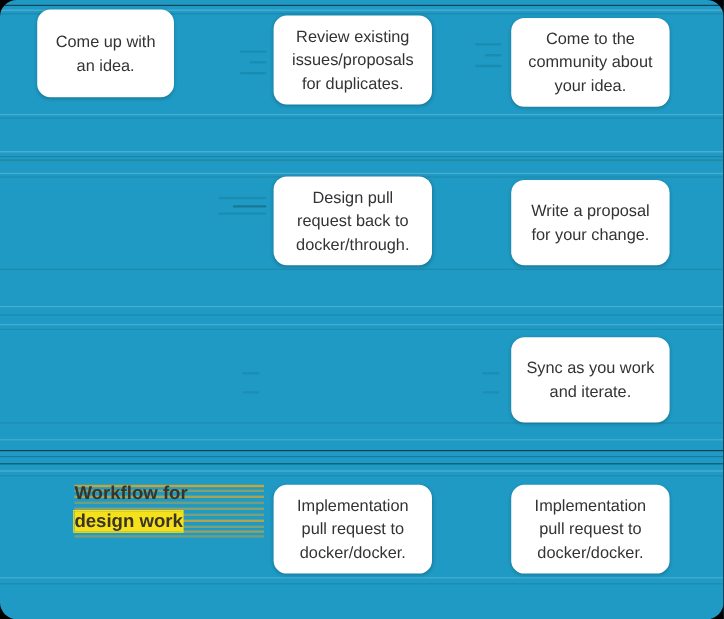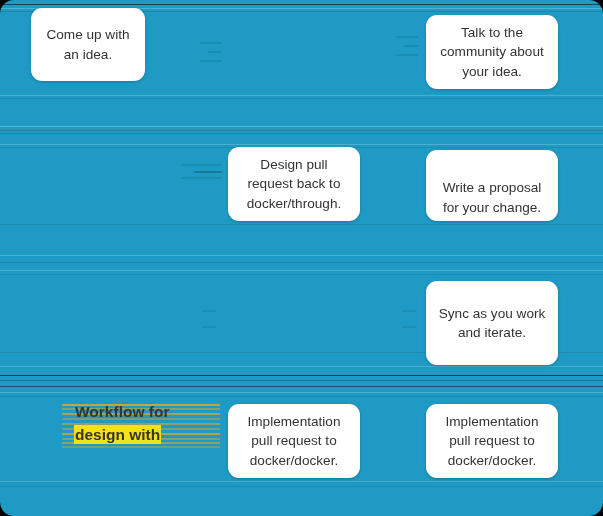--- a/index.html
+++ b/index.html
@@ -69,21 +69,20 @@
     position: absolute;
     font-size: 15.5px;
     font-weight: bold;
     line-height: 1.5;
     color: #3a3428;
   }
   .note .ln {
     display: block;
     position: relative;
     white-space: nowrap;
-    margin-left: 13px;
   }
   .note .hl {
     background: #f4e11a;
     box-shadow: 0 0 0 1px #f4e11a;
   }
   .note-stripes {
     position: absolute;
     pointer-events: none;
   }
   .note-stripes i {
@@ -145,51 +144,54 @@
     <span class="bar" style="top:16px; width:14px;"></span>
   </div>
   <div class="connector" style="left:396px; top:310px; width:20px; height:20px; opacity:0.4;">
     <span class="bar" style="top:0px;  width:14px;"></span>
     <span class="bar" style="top:16px; width:14px;"></span>
   </div>
 
   <div class="card" style="left:31px; top:8px; width:114px; height:73px;">
     <span>Come up with an idea.</span>
   </div>
+  <div class="card" style="left:228px; top:13px; width:132px; height:74px;">
+    <span>Review existing issues/proposals for duplicates.</span>
+  </div>
   <div class="card" style="left:426px; top:15px; width:132px; height:74px;">
-    <span>Talk to the community about your idea.</span>
+    <span>Come to the community about your idea.</span>
   </div>
 
   <div class="card" style="left:228px; top:147px; width:132px; height:74px;">
     <span>Design pull request back to docker/through.</span>
   </div>
-  <div class="card" style="left:426px; top:150px; width:132px; height:71px;align-items:flex-end;">
+  <div class="card" style="left:426px; top:150px; width:132px; height:71px;">
     <span>Write a proposal for your change.</span>
   </div>
 
-  <div class="card" style="left:426px; top:281px; width:132px; height:84px;">
+  <div class="card" style="left:426px; top:281px; width:132px; height:71px;">
     <span>Sync as you work and iterate.</span>
   </div>
 
   <div class="note-stripes" style="left:62px; top:404px; width:162px; height:46px;">
     <i style="top:0px;  width:158px;"></i>
     <i style="top:4px;  width:158px; opacity:0.55;"></i>
     <i style="top:9px;  width:158px; opacity:0.75;"></i>
     <i style="top:14px; width:158px; opacity:0.45;"></i>
     <i style="top:19px; width:158px; opacity:0.6;"></i>
     <i style="top:24px; width:158px; opacity:0.5;"></i>
     <i style="top:29px; width:158px; opacity:0.8;"></i>
     <i style="top:34px; width:158px; opacity:0.5;"></i>
     <i style="top:38px; width:158px; opacity:0.65;"></i>
     <i style="top:42px; width:158px; opacity:0.45;"></i>
   </div>
 
   <div class="note" style="left:62px; top:400px;">
     <span class="ln">Workflow for</span>
-    <span class="ln"><span class="hl">design with</span></span>
+    <span class="ln"><span class="hl">design work</span></span>
   </div>
 
   <div class="card" style="left:228px; top:404px; width:132px; height:74px;">
     <span>Implementation pull request to docker/docker.</span>
   </div>
   <div class="card" style="left:426px; top:404px; width:132px; height:74px;">
     <span>Implementation pull request to docker/docker.</span>
   </div>
 
 </div>

